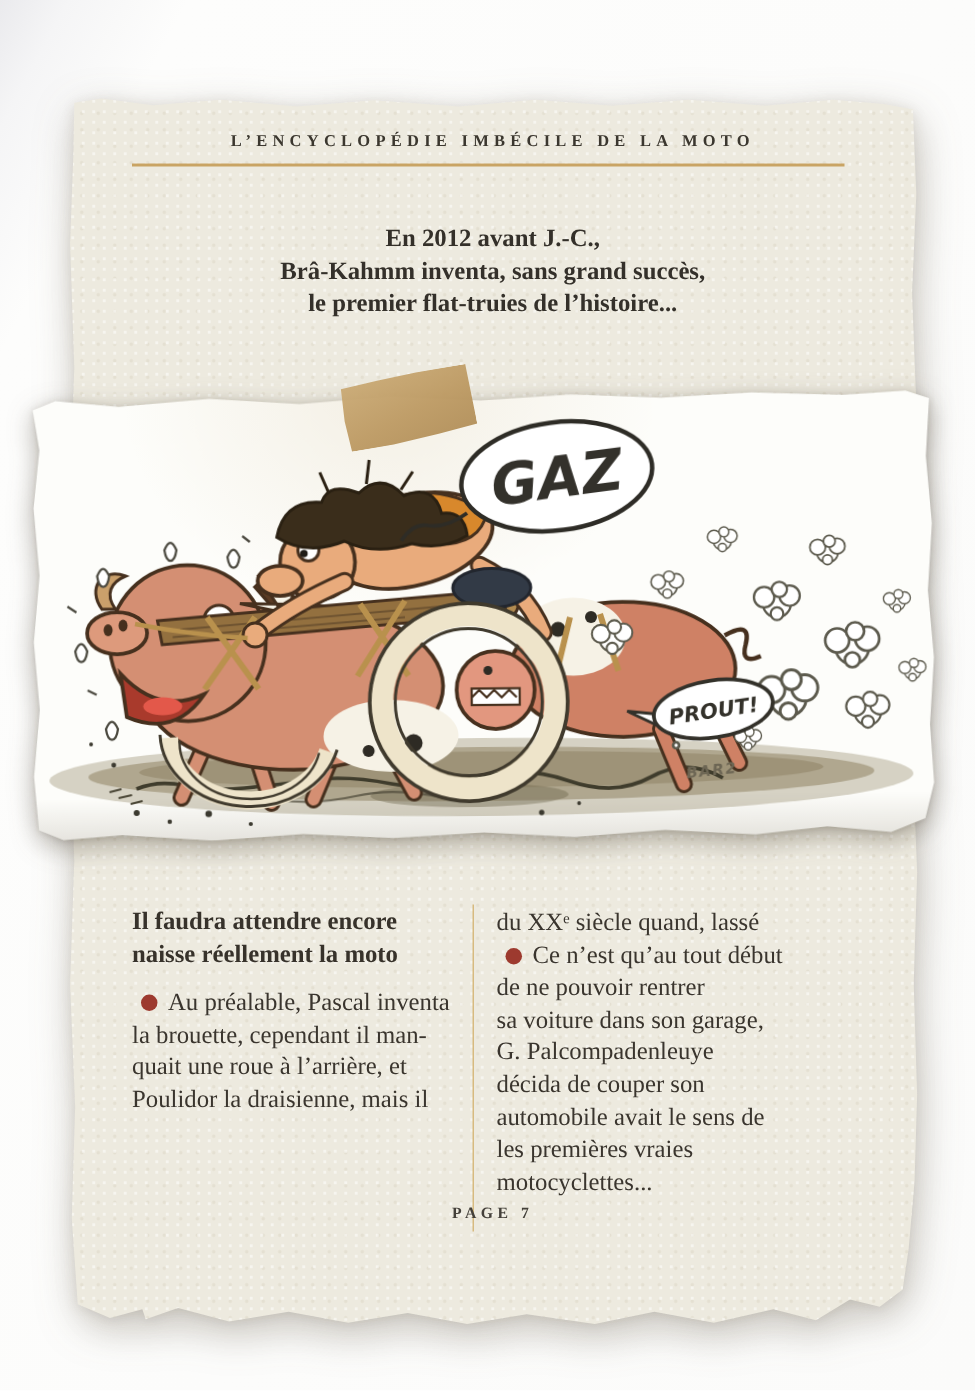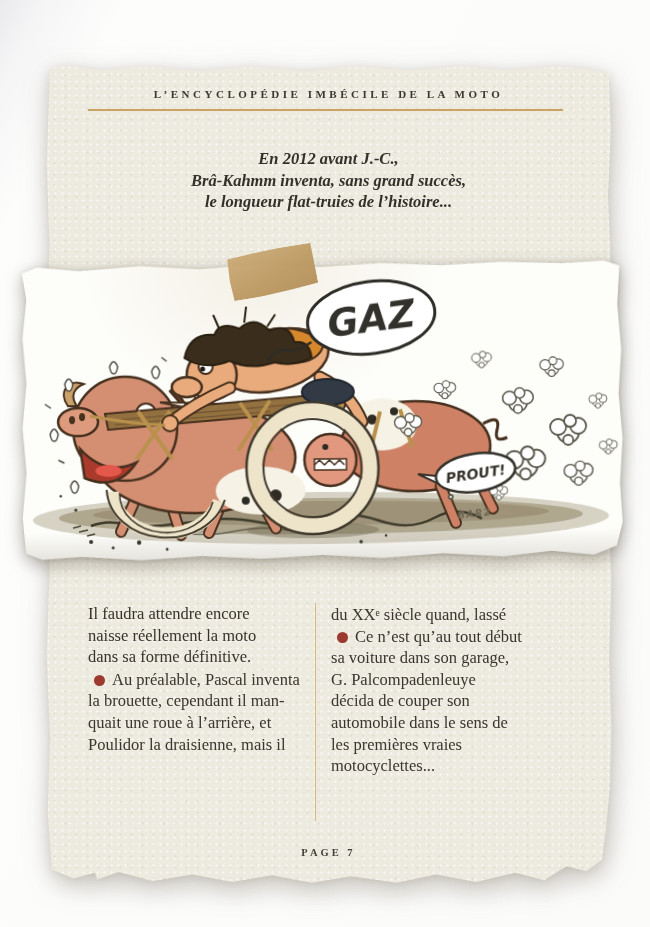--- a/index.html
+++ b/index.html
@@ -17,33 +17,33 @@
       radial-gradient(rgba(190,178,152,.18) 0 1px, transparent 1.4px);
     background-size:7px 7px,11px 11px;background-position:0 0,4px 6px;
     clip-path:polygon(0.8% 0.55%,4% 0.2%,10% 0.75%,18% 0.3%,27% 0.85%,36% 0.35%,46% 0.85%,55% 0.3%,64% 0.8%,73% 0.3%,82% 0.8%,90% 0.3%,96% 0.65%,99.4% 1.1%,
       99.8% 8%,99.3% 16%,99.8% 25%,99.4% 34%,99.9% 44%,99.4% 54%,99.9% 63%,99.5% 72%,99.9% 81%,99.6% 88%,98.9% 93.5%,
       98.2% 96.8%,95.5% 98.2%,92% 97.6%,88% 99.3%,83% 98.4%,76% 99.5%,69% 98.6%,62% 99.6%,54% 98.8%,47% 99.6%,40% 98.7%,33% 99.5%,26% 98.6%,19% 99.4%,13% 98.3%,9.2% 99.2%,8.8% 98.4%,5% 99.1%,
       1.2% 98%,0.5% 91%,0.9% 82%,0.3% 72%,0.8% 62%,0.3% 52%,0.8% 42%,0.3% 32%,0.8% 22%,0.3% 12%,0.7% 4.5%);}
   .page-header{position:absolute;left:0;top:24px;width:100%;text-align:center;
     font-size:11px;font-weight:700;letter-spacing:3.5px;color:#3b372f;}
   .gold-rule{position:absolute;left:43px;top:45px;width:475px;height:2px;background:#c9a464;}
   .intro{position:absolute;left:0;top:84px;width:100%;text-align:center;
-    font-style:italic;font-weight:700;font-size:16.5px;line-height:21.5px;color:#34302a;}
+    font-weight:700;font-size:16.5px;line-height:21.5px;color:#34302a;}
   .intro .tline{white-space:nowrap;}
   
   .col{position:absolute;font-size:16.5px;line-height:21.6px;color:#3a352e;}
   .col .tline{white-space:nowrap;}
   .col-left{left:43px;top:539px;width:228px;}
   .col-right{left:286px;top:540px;width:235px;}
-  .lead{font-weight:400;color:#37322b;margin-bottom:1px;}
+  .lead{font-weight:700;color:#37322b;margin-bottom:11px;}
   .bullet-dot{display:inline-block;width:11px;height:11px;border-radius:50%;
     background:#9d3a2f;margin-right:7px;vertical-align:-1px;}
   .tline.first{padding-left:6px;}
   .col-divider{position:absolute;left:270px;top:539px;width:1px;height:218px;background:#d2b26e;opacity:.85;}
-  .page-footer{position:absolute;left:0;top:783px;width:100%;text-align:center;
+  .page-footer{position:absolute;left:0;top:740px;width:100%;text-align:center;
     font-size:10.5px;font-weight:700;letter-spacing:3px;color:#44403a;}
   
   .strip-shadow{position:absolute;left:20px;top:262px;width:603px;height:298px;
     transform:rotate(-0.5deg);
     filter:drop-shadow(0 5px 9px rgba(70,60,45,.35)) drop-shadow(0 1px 2px rgba(70,60,45,.2));}
   .strip{position:absolute;inset:0;background-color:#fdfdfa;
     background-image:
       radial-gradient(ellipse at 40% 0%, rgba(185,155,95,.14), transparent 35%),
       linear-gradient(to bottom, rgba(0,0,0,0) 90%, rgba(115,105,85,.18) 100%);
     clip-path:polygon(0.5% 3%,3% 1%,10% 2.4%,20% 0.8%,30% 2.1%,40% 0.6%,50% 1.7%,60% 0.5%,70% 1.4%,80% 0.4%,90% 1.1%,97% 0.3%,99.6% 2%,
@@ -60,45 +60,45 @@
 
 <div class="canvas">
 
   <div class="page-shadow">
     <div class="page">
       <div class="page-header">L’ENCYCLOPÉDIE IMBÉCILE DE LA MOTO</div>
       <div class="gold-rule"></div>
       <div class="intro">
           <div class="tline">En 2012 avant J.-C.,</div>
           <div class="tline">Brâ-Kahmm inventa, sans grand succès,</div>
-          <div class="tline">le longueur flat-truies de l’histoire...</div>
+          <div class="tline">le premier flat-truies de l’histoire...</div>
         </div>
 
       <div class="col col-left">
         <div class="lead">
             <div class="tline">Il faudra attendre encore</div>
             <div class="tline">naisse réellement la moto</div>
-            <div class="tline">dans sa forme définitive.</div>
           </div>
         <div class="bullet-par">
             <div class="tline first"><span class="bullet-dot"></span>Au préalable, Pascal inventa</div>
             <div class="tline">la brouette, cependant il man-</div>
             <div class="tline">quait une roue à l’arrière, et</div>
             <div class="tline">Poulidor la draisienne, mais il</div>
           </div>
       </div>
       <div class="col-divider"></div>
       <div class="col col-right">
         <div class="bullet-par">
             <div class="tline">du XXᵉ siècle quand, lassé</div>
             <div class="tline first"><span class="bullet-dot"></span>Ce n’est qu’au tout début</div>
+            <div class="tline">de ne pouvoir rentrer</div>
             <div class="tline">sa voiture dans son garage,</div>
             <div class="tline">G. Palcompadenleuye</div>
             <div class="tline">décida de couper son</div>
-            <div class="tline">automobile dans le sens de</div>
+            <div class="tline">automobile avait le sens de</div>
             <div class="tline">les premières vraies</div>
             <div class="tline">motocyclettes...</div>
           </div>
       </div>
 
       <div class="page-footer">PAGE 7</div>
     </div>
   </div>
 
   <div class="strip-shadow">

